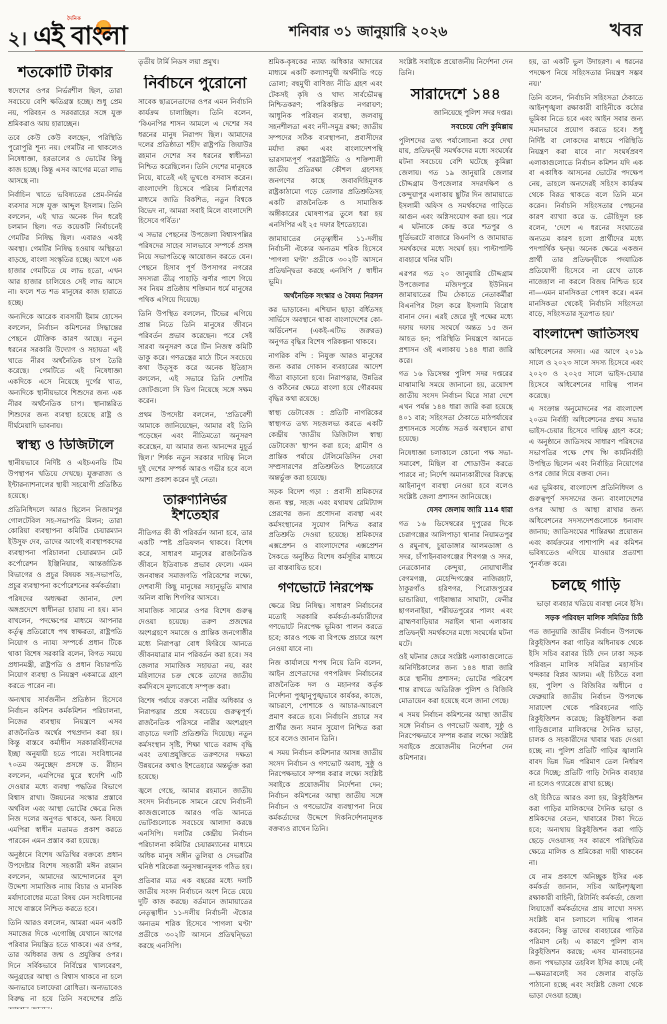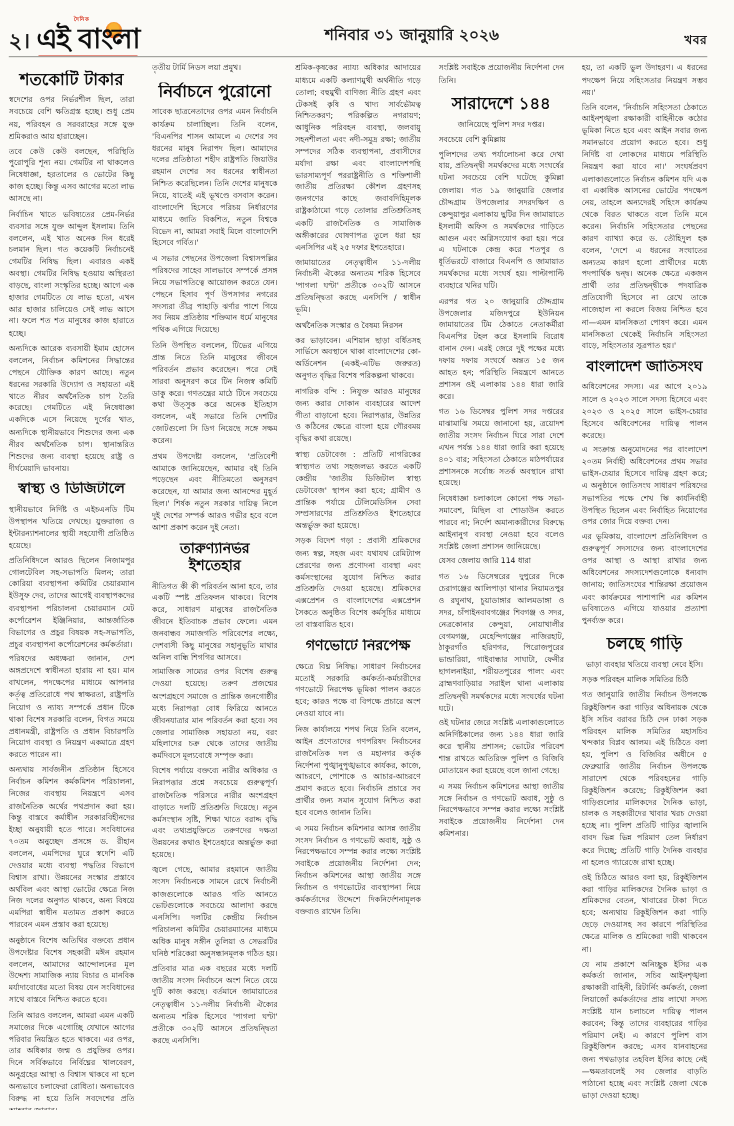--- a/index.html
+++ b/index.html
@@ -28,39 +28,39 @@
     position:absolute;top:-3px;right:16px;width:15px;height:15px;border-radius:50%;
     background:radial-gradient(circle at 50% 38%, #f9b233 35%, #e8501e 80%);
     z-index:0;
   }
   .logo .logotext{
     position:relative;z-index:1;
     font-size:25px;font-weight:bold;letter-spacing:-1px;color:#0d0d0d;margin-top:16px;
   }
   .logo .redline{position:absolute;left:2px;bottom:-3px;width:96%;height:1px;background:#d6331f;opacity:.55;}
   .mast-date{font-size:14px;font-weight:bold;padding-bottom:4px;}
-  .mast-section{font-size:11px;font-weight:bold;padding-bottom:1px;letter-spacing:.5px;}
+  .mast-section{font-size:18px;font-weight:bold;padding-bottom:1px;letter-spacing:.5px;}
   
   .cols{
     display:flex;gap:16px;margin-top:5px;height:952px;overflow:hidden;
   }
   .col{
     flex:1 1 0;min-width:0;overflow:hidden;
     font-size:7px;line-height:1.55;text-align:justify;color:#222;
   }
   .col p{margin:0 0 3px 0;}
   .leadin{margin-bottom:2px;}
   h2{
     font-weight:bold;text-align:center;color:#0d0d0d;
     margin:7px 0 5px 0;line-height:1.15;overflow:hidden;
   }
   h2.h-lg{font-size:15px;}
   h2.h-md{font-size:13px;}
-  .byline{text-align:center;margin-bottom:2px;}
-  .subhead{font-weight:normal;color:#111;margin:3px 0 2px 0;text-align:left;}
+  .byline{text-align:right;margin-bottom:2px;}
+  .subhead{font-weight:bold;color:#111;margin:3px 0 2px 0;text-align:right;}
 </style>
 </head>
 <body>
 
 <div class="page">
 
   <div class="masthead">
     <div class="mast-left">
       <span class="pageno">২।</span>
       <span class="logo">

